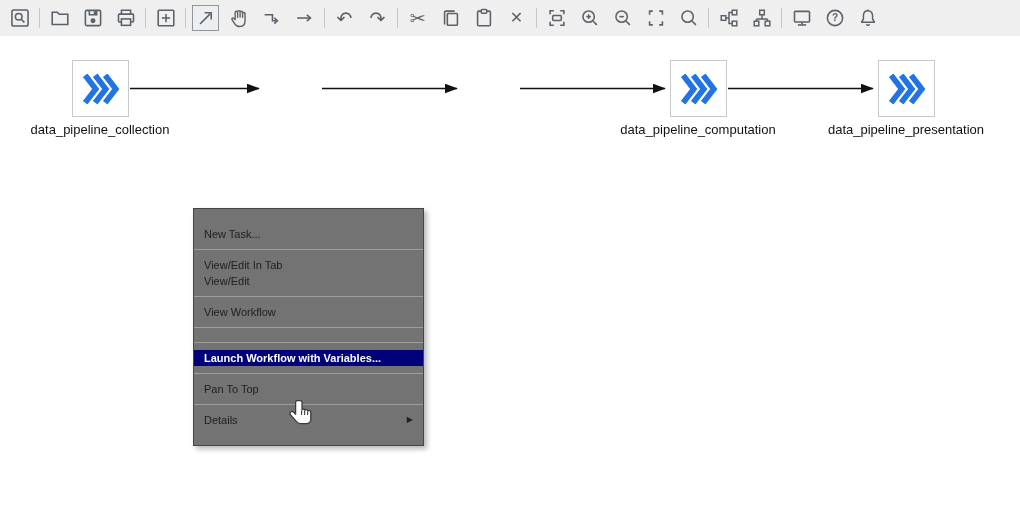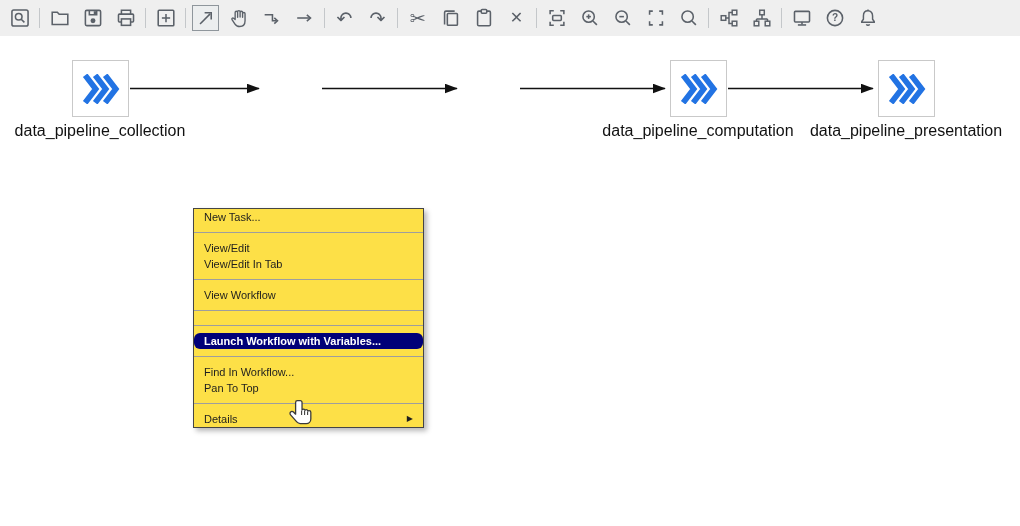--- a/index.html
+++ b/index.html
@@ -28,34 +28,34 @@
   .canvas { position:absolute; left:0; top:36px; width:1020px; height:490px; background:#fff; }
   .edges { position:absolute; left:0; top:0; }
   .node { position:absolute; top:24px; }
   .node-box {
     width:57px; height:57px; background:#fff; border:1px solid #c9c9c9;
     box-sizing:border-box; display:flex; align-items:center; justify-content:center;
   }
   .chev { stroke:var(--chevron,#2273e3); fill:none; stroke-width:5.4; stroke-linejoin:miter; }
   .node-label {
     position:absolute; top:62px; white-space:nowrap; transform:translateX(-50%);
-    font-size:16px; color:#111; text-align:center;
+    font-size:13px; color:#111; text-align:center;
   }
   
   .menu {
     position:absolute; left:193px; top:172px; width:231px; box-sizing:border-box;
-    background:#fde047; border:1px solid #454545; padding:0 0; z-index:10;
+    background:#737373; border:1px solid #454545; padding:17px 0; z-index:10;
     box-shadow:3px 3px 5px rgba(0,0,0,.28);
   }
   .mi {
     height:16px; line-height:16px; padding:0 10px; font-size:11px; color:#1e1e1e;
     display:flex; justify-content:space-between; align-items:center; cursor:default;
     white-space:nowrap;
   }
-  .mi.sel { background:var(--hilite,#000078); color:#fff; font-weight:bold;border-radius:6px; }
+  .mi.sel { background:var(--hilite,#000078); color:#fff; font-weight:bold; }
   .msub { font-size:8px; color:#1e1e1e; }
   .msep { height:15px; position:relative; }
   .msep::after { content:""; position:absolute; left:0; right:0; top:7px; border-top:1px solid #9e9e9e; }
   .cursor { position:absolute; left:288px; top:363px; z-index:20; }
 </style>
 </head>
 <body>
 
 <div class="screen">
 
@@ -272,38 +272,35 @@
       </div>
       <div class="node-label" style="left:28px">data_pipeline_computation</div>
     </div>
 
     <div class="menu">
       <div class="mi">
           <span>New Task...</span>
         </div>
       <div class="msep"></div>
       <div class="mi">
+          <span>View/Edit In Tab</span>
+        </div>
+      <div class="mi">
           <span>View/Edit</span>
-        </div>
-      <div class="mi">
-          <span>View/Edit In Tab</span>
         </div>
       <div class="msep"></div>
       <div class="mi">
           <span>View Workflow</span>
         </div>
       <div class="msep"></div>
       <div class="msep"></div>
       <div class="mi sel">
           <span>Launch Workflow with Variables...</span>
         </div>
       <div class="msep"></div>
-      <div class="mi">
-          <span>Find In Workflow...</span>
-        </div>
       <div class="mi">
           <span>Pan To Top</span>
         </div>
       <div class="msep"></div>
       <div class="mi">
         <span>Details</span>
         <span class="msub">▶</span>
       </div>
     </div>
 

